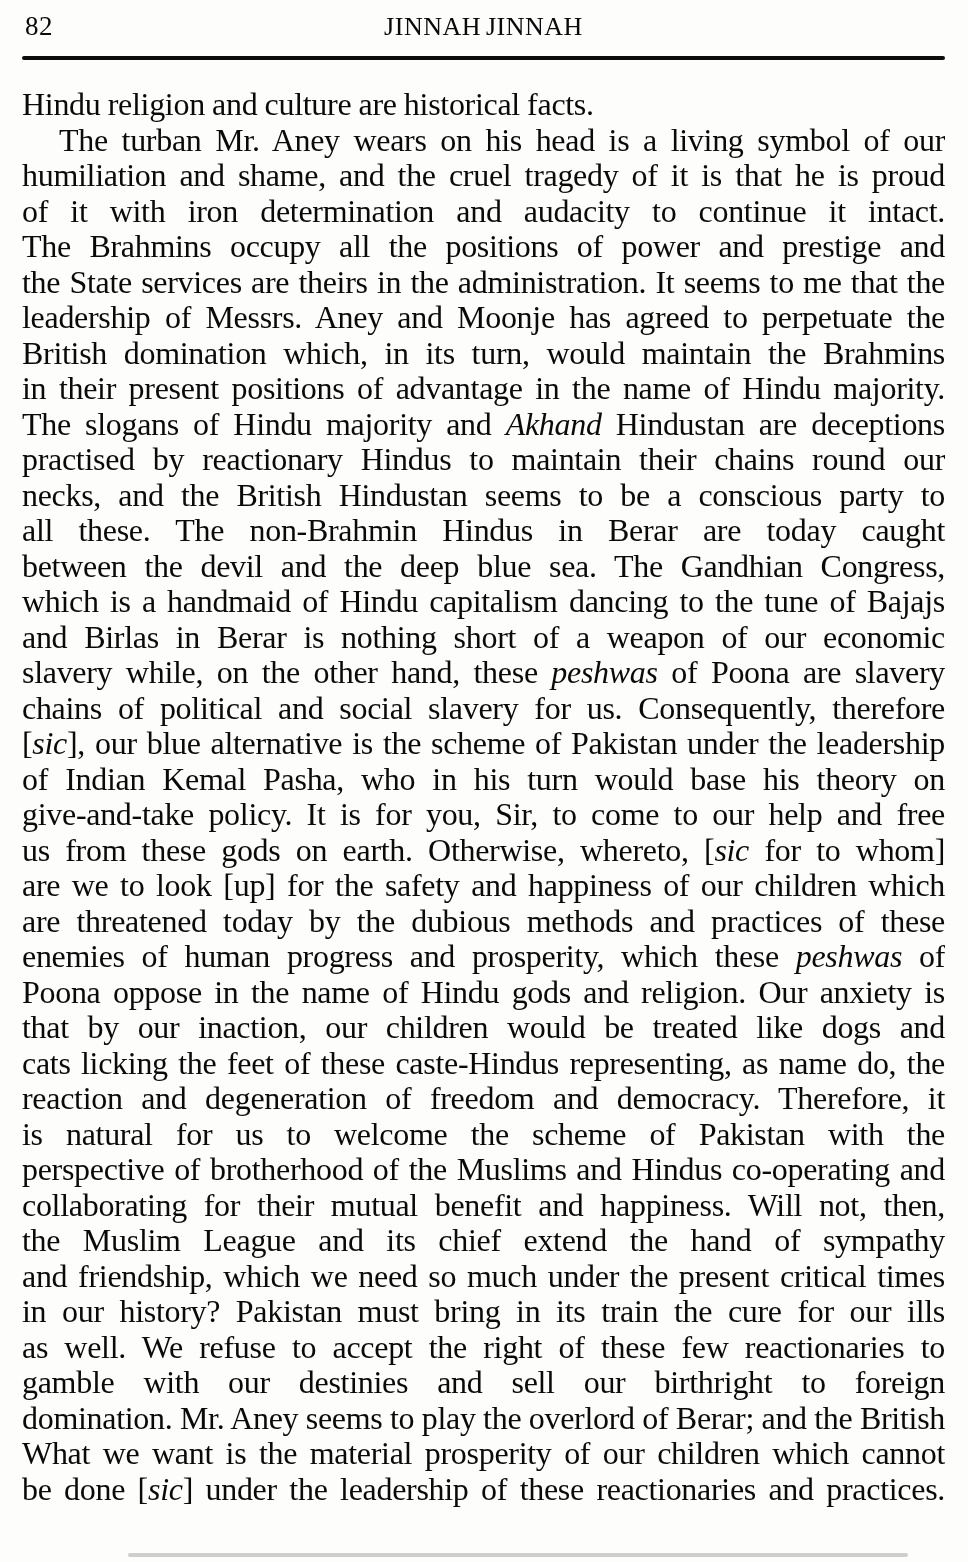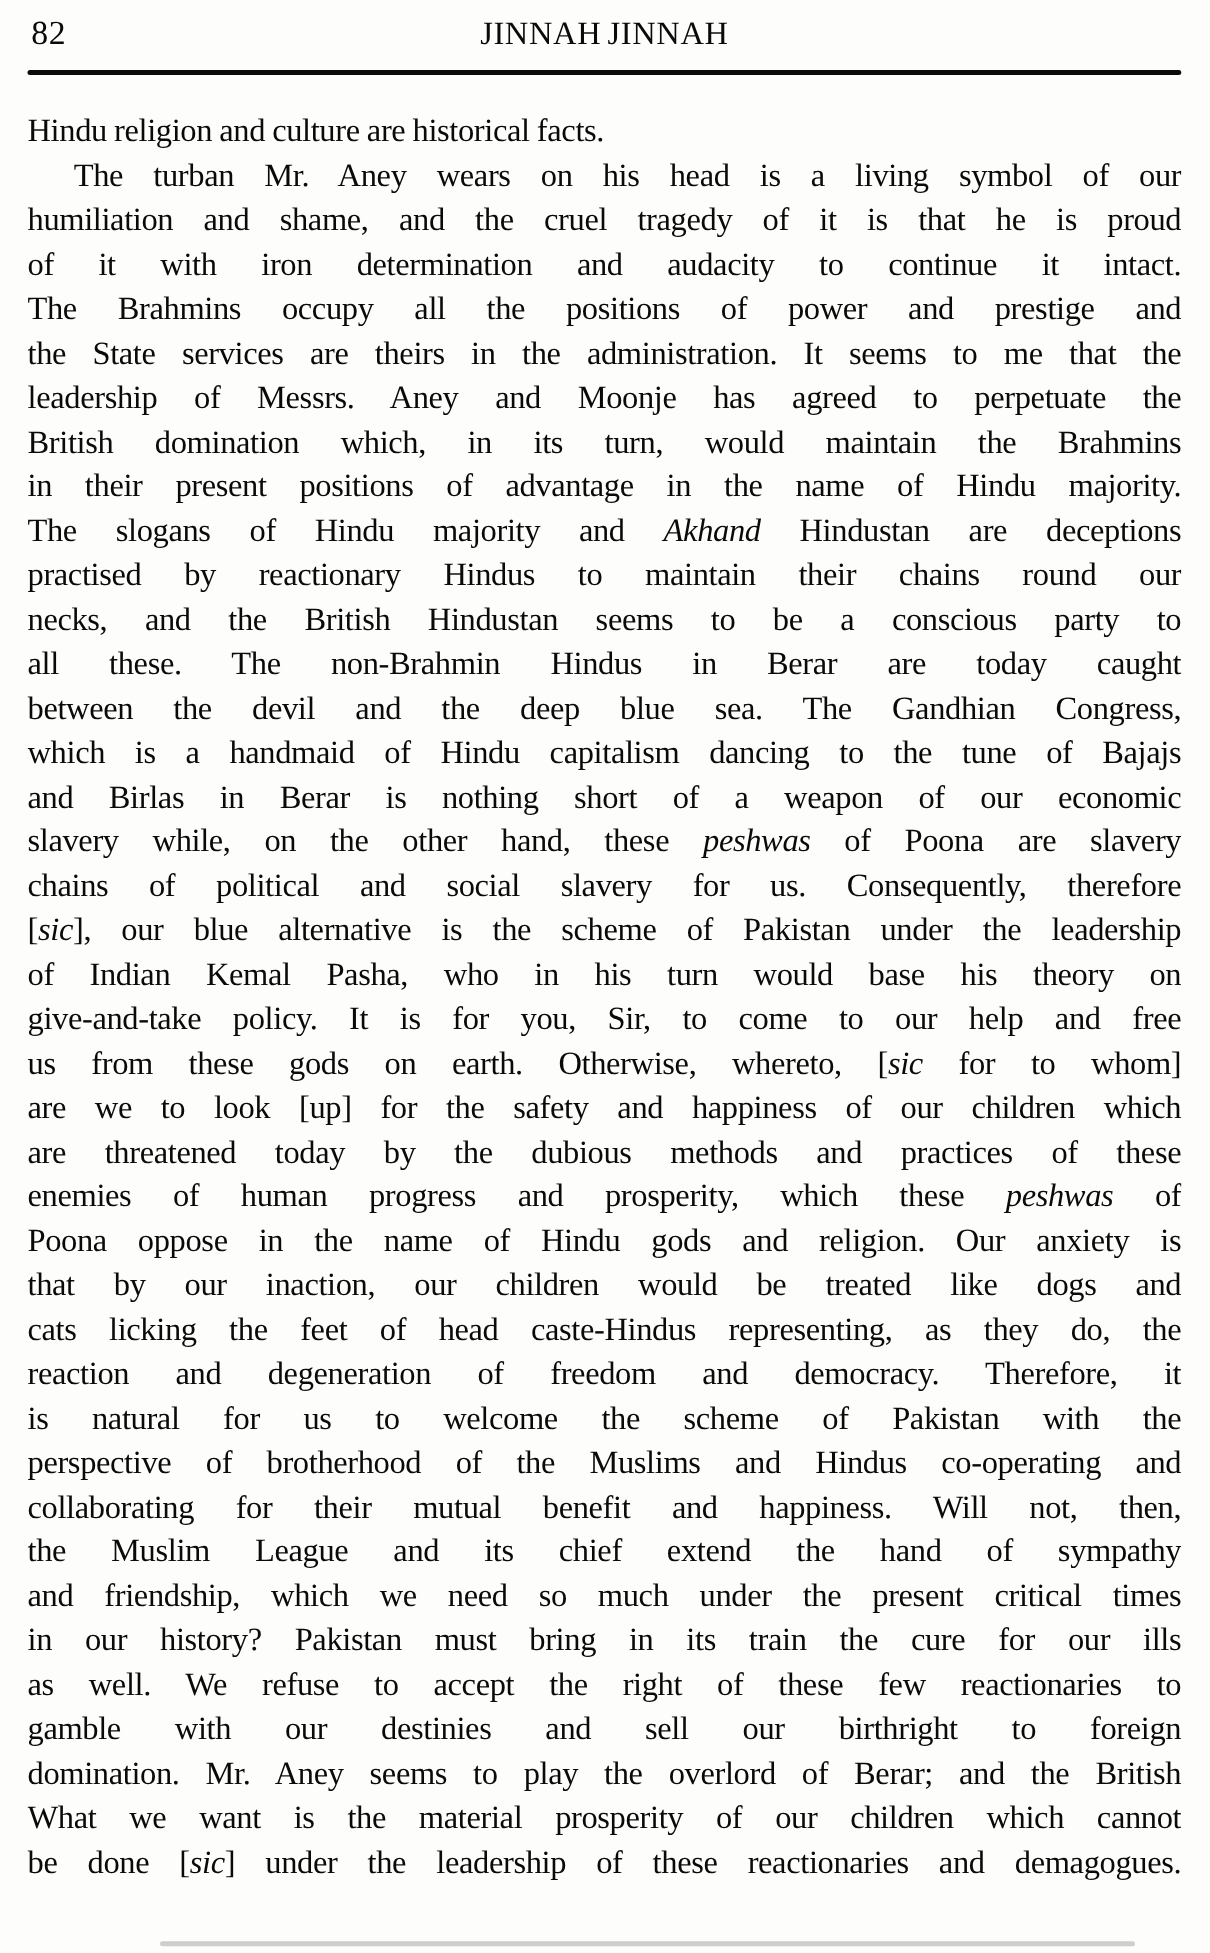--- a/index.html
+++ b/index.html
@@ -30,21 +30,21 @@
     background: #0c0c0c;
     border-radius: 2px;
   }
 
   
   .text-block {
     position: absolute; top: 87px; left: 22px;
     width: 923px;
   }
   .line {
-    font-size: 26px;
+    font-size: 32px;
     line-height: 35.5px;
     height: 35.5px;
     letter-spacing: -0.3px;
     word-spacing: -0.5px;
     text-align: justify;
     text-align-last: justify;
     overflow: hidden;
     white-space: normal;
   }
   .line.nojust { text-align: left; text-align-last: left; }
@@ -94,30 +94,30 @@
       <div class="line"><span>chains of political and social slavery for us. Consequently, therefore</span></div>
       <div class="line"><span>[</span><em>sic</em><span>], our blue alternative is the scheme of Pakistan under the leadership</span></div>
       <div class="line"><span>of Indian Kemal Pasha, who in his turn would base his theory on</span></div>
       <div class="line"><span>give-and-take policy. It is for you, Sir, to come to our help and free</span></div>
       <div class="line"><span>us from these gods on earth. Otherwise, whereto, [</span><em>sic</em><span> for to whom]</span></div>
       <div class="line"><span>are we to look [up] for the safety and happiness of our children which</span></div>
       <div class="line"><span>are threatened today by the dubious methods and practices of these</span></div>
       <div class="line"><span>enemies of human progress and prosperity, which these </span><em>peshwas</em><span> of</span></div>
       <div class="line"><span>Poona oppose in the name of Hindu gods and religion. Our anxiety is</span></div>
       <div class="line"><span>that by our inaction, our children would be treated like dogs and</span></div>
-      <div class="line"><span>cats licking the feet of head caste-Hindus representing, as they do, the</span></div>
+      <div class="line"><span>cats licking the feet of these caste-Hindus representing, as name do, the</span></div>
       <div class="line"><span>reaction and degeneration of freedom and democracy. Therefore, it</span></div>
       <div class="line"><span>is natural for us to welcome the scheme of Pakistan with the</span></div>
       <div class="line"><span>perspective of brotherhood of the Muslims and Hindus co-operating and</span></div>
       <div class="line"><span>collaborating for their mutual benefit and happiness. Will not, then,</span></div>
       <div class="line"><span>the Muslim League and its chief extend the hand of sympathy</span></div>
       <div class="line"><span>and friendship, which we need so much under the present critical times</span></div>
       <div class="line"><span>in our history? Pakistan must bring in its train the cure for our ills</span></div>
       <div class="line"><span>as well. We refuse to accept the right of these few reactionaries to</span></div>
       <div class="line"><span>gamble with our destinies and sell our birthright to foreign</span></div>
       <div class="line"><span>domination. Mr. Aney seems to play the overlord of Berar; and the British</span></div>
       <div class="line"><span>What we want is the material prosperity of our children which cannot</span></div>
-      <div class="line"><span>be done [</span><em>sic</em><span>] under the leadership of these reactionaries and demagogues.</span></div>
+      <div class="line"><span>be done [</span><em>sic</em><span>] under the leadership of these reactionaries and practices.</span></div>
     </div>
 
   <div class="scan-artifact"></div>
 
 </div>
 
 </body></html>

